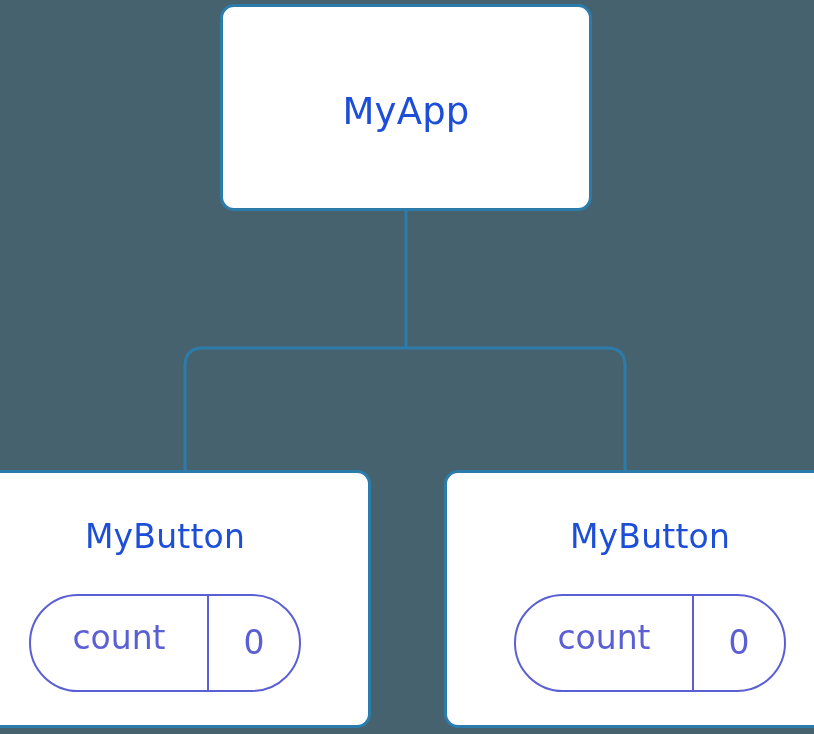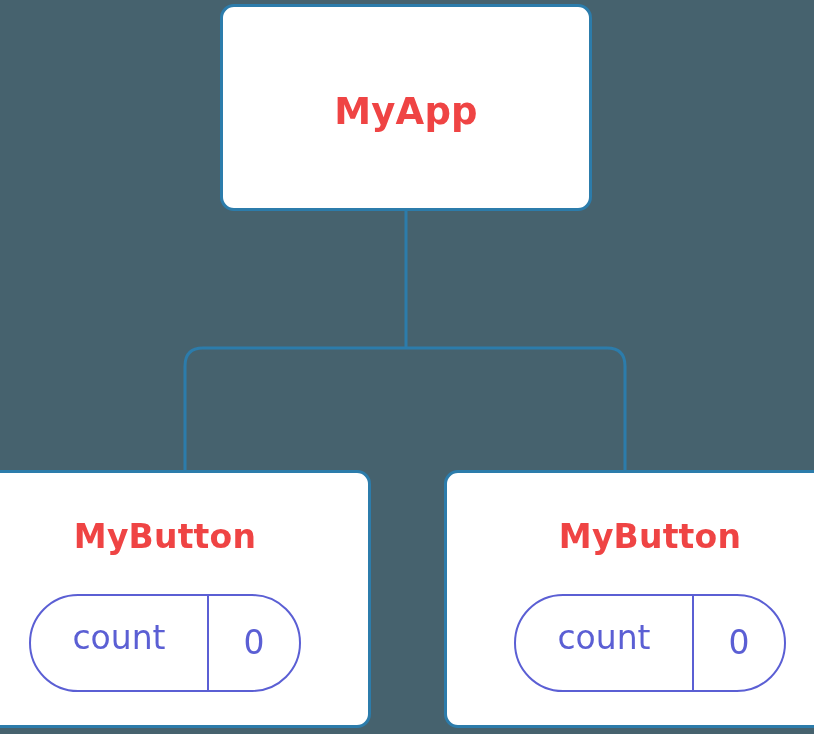--- a/index.html
+++ b/index.html
@@ -55,22 +55,22 @@
   }
 
   .node-child-left  { left: -41px; }
   .node-child-right { left: 444px; }
 
   .node-title {
     position: absolute;
     left: 0;
     width: 100%;
     text-align: center;
-    color: #ef4444;
-    font-weight: 700;
+    color: #1d4ed8;
+    font-weight: 400;
     letter-spacing: 0.2px;
     white-space: nowrap;
   }
 
   .node-root .node-title {
     top: 83px;
     font-size: 37px;
     line-height: 44px;
   }
 

